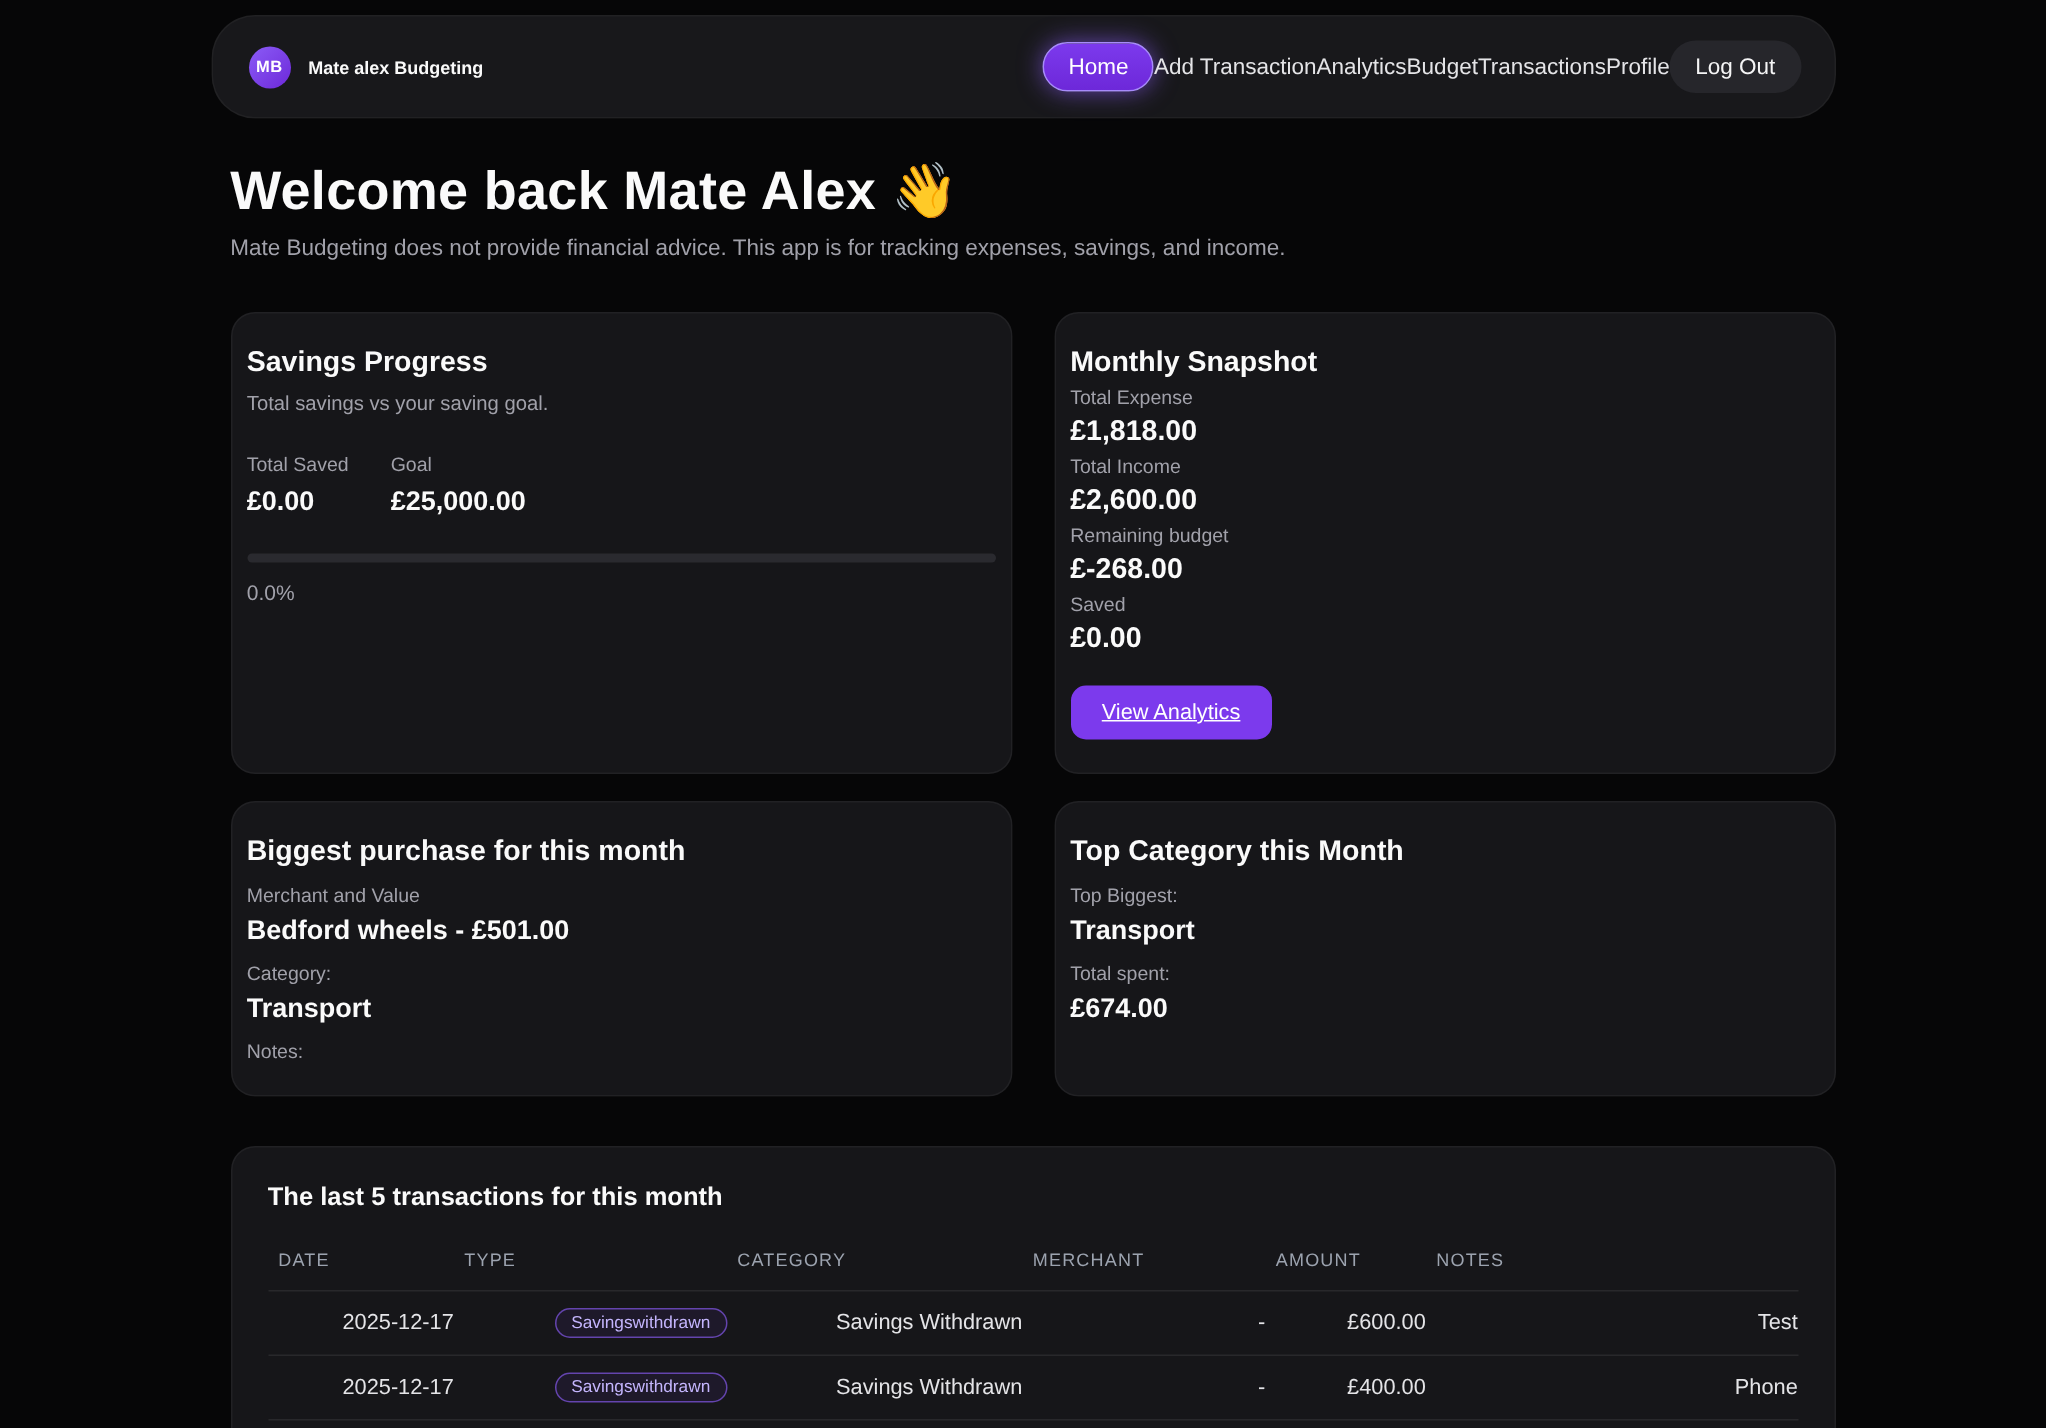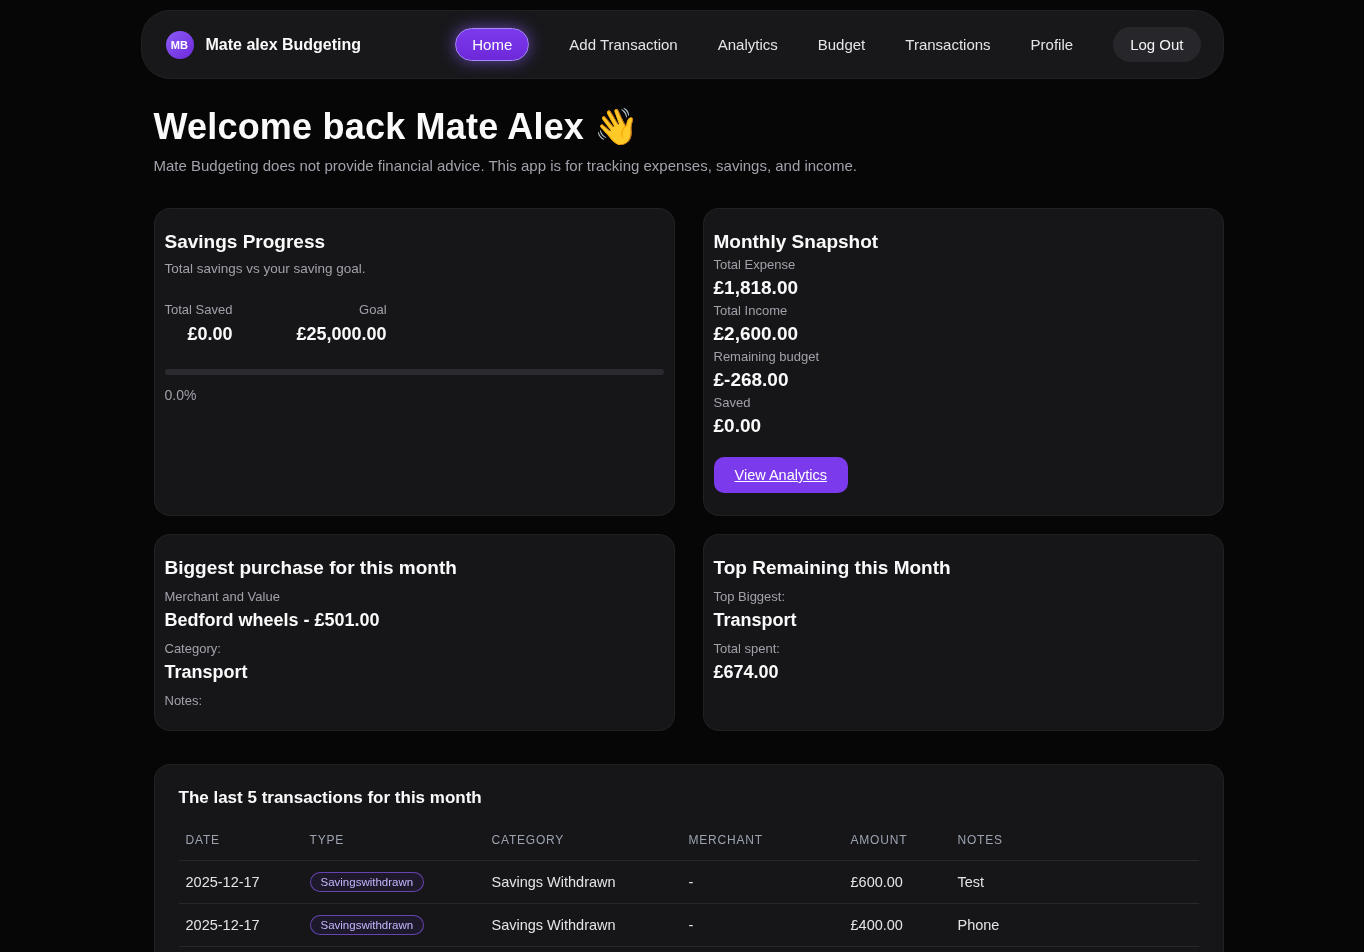--- a/index.html
+++ b/index.html
@@ -22,22 +22,22 @@
     display:flex; align-items:center; justify-content:space-between;
     padding:0 22px 0 24px;
   }
   .brand { display:flex; align-items:center; gap:12px; cursor:pointer; }
   .brand-logo {
     width:28px; height:28px; border-radius:50%;
     background:linear-gradient(135deg,#8b5cf6,#6d28d9);
     display:flex; align-items:center; justify-content:center;
     font-size:11px; font-weight:700; color:#fff; letter-spacing:0.3px;
   }
-  .brand-name { font-size:16px; font-weight:700; color:#fafafa; }
-  .nav-links { display:flex; align-items:center; gap:40px; }
+  .brand-name { font-size:12px; font-weight:700; color:#fafafa; }
+  .nav-links { display:flex; align-items:center; }
   .nav-link { font-size:15px; font-weight:500; color:#e4e4e7; cursor:pointer; white-space:nowrap; }
   .nav-link.active {
     background:linear-gradient(180deg,#7c3aed,#6d28d9);
     border:1px solid #a78bfa;
     box-shadow:0 0 16px rgba(139,92,246,0.65);
     padding:7px 16px; border-radius:18px; color:#fff;
   }
   .logout-btn {
     background:#26262b; color:#f4f4f5;
     padding:9px 17px; border-radius:18px;
@@ -57,21 +57,21 @@
   .card {
     background:#161619;
     border:1px solid rgba(255,255,255,0.05);
     border-radius:16px;
     padding:22px 10px;
   }
   .card-title { font-size:19px; font-weight:700; }
   .card-sub { margin-top:8px; font-size:13.5px; color:#a1a1aa; }
 
   
-  .sp-cols { display:flex; gap:64px; margin-top:26px;text-align:right; }
+  .sp-cols { display:flex; gap:28px; margin-top:26px; }
   .sp-label { font-size:13px; color:#a1a1aa; }
   .sp-value { margin-top:7px; font-size:18px; font-weight:700; }
   .progress-track {
     margin-top:24px; height:6px; border-radius:3px;
     background:#2a2a2f; overflow:hidden;
   }
   .progress-fill { height:100%; width:0%; background:#7c3aed; border-radius:3px; }
   .sp-pct { margin-top:12px; font-size:14px; color:#a1a1aa; }
 
   
@@ -104,21 +104,21 @@
   .table-title { font-size:17px; font-weight:700; }
   .tx-table { margin-top:17px; }
   .tx-row {
     display:grid;
     grid-template-columns:124px 182px 197px 162px 107px 1fr;
     align-items:center;
     border-bottom:1px solid rgba(255,255,255,0.08);
   }
   .tx-row.head { padding:8px 0 13px; }
   .tx-row.body { height:43px; }
-  .tx-cell { font-size:14.5px; color:#e4e4e7; padding-left:7px; }
+  .tx-cell { font-size:14.5px; color:#e4e4e7; padding-left:7px;text-align:right; }
   .tx-head-cell {
     font-size:12px; font-weight:400; color:#9ca3af;
     letter-spacing:0.8px; padding-left:7px; text-transform:uppercase;
   }
   .badge {
     display:inline-block;
     border:1px solid rgba(139,92,246,0.65);
     background:rgba(124,58,237,0.08);
     color:#c4b5fd;
     font-size:11.5px;
@@ -198,21 +198,21 @@
     <section class="card">
       <div class="card-title">Biggest purchase for this month</div>
       <div class="kv-label">Merchant and Value</div>
       <div class="kv-value">Bedford wheels - £501.00</div>
       <div class="kv-label">Category:</div>
       <div class="kv-value">Transport</div>
       <div class="kv-label">Notes:</div>
     </section>
 
     <section class="card">
-      <div class="card-title">Top Remaining this Month</div>
+      <div class="card-title">Top Category this Month</div>
       <div class="kv-label">Top Biggest:</div>
       <div class="kv-value">Transport</div>
       <div class="kv-label">Total spent:</div>
       <div class="kv-value">£674.00</div>
     </section>
 
   </div>
 
   <section class="table-card">
     <div class="table-title">The last 5 transactions for this month</div>

